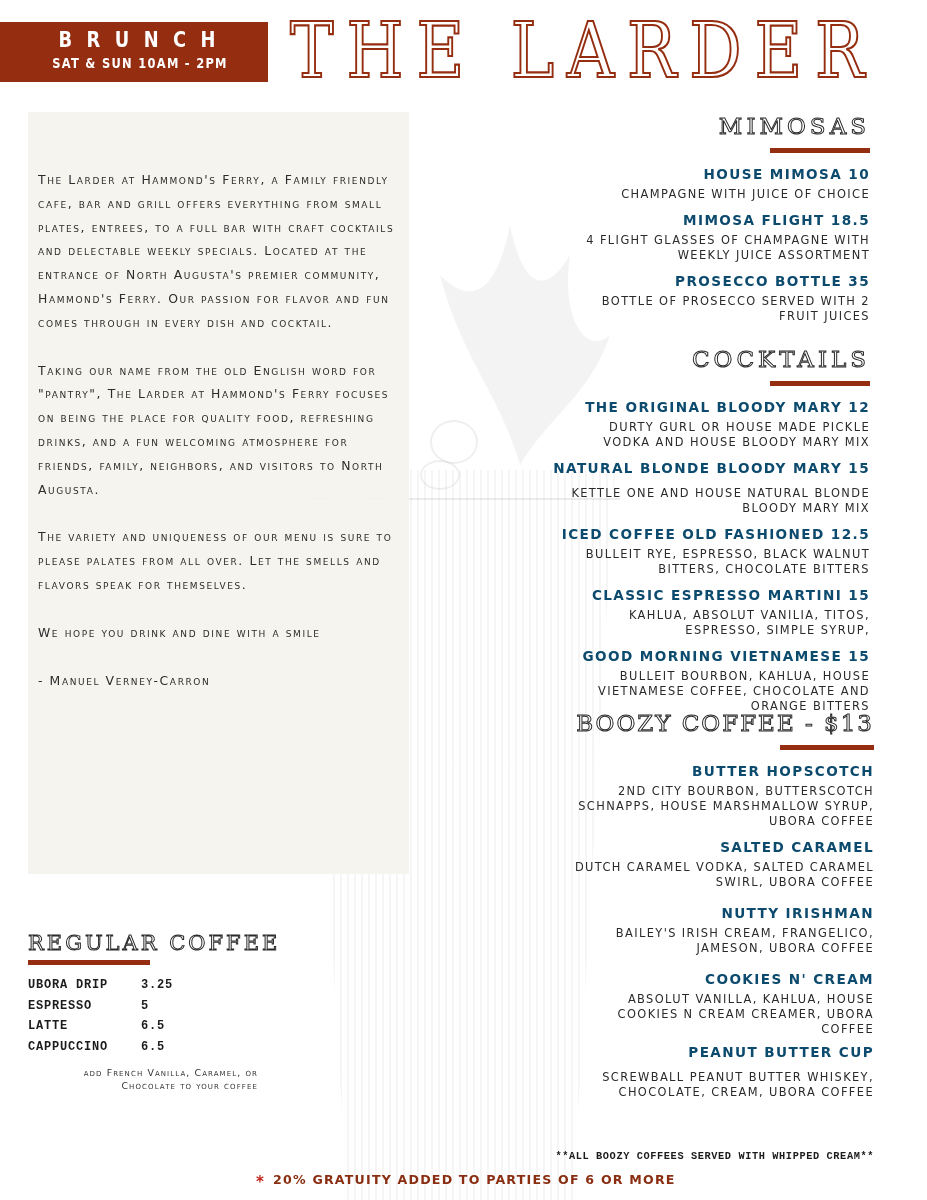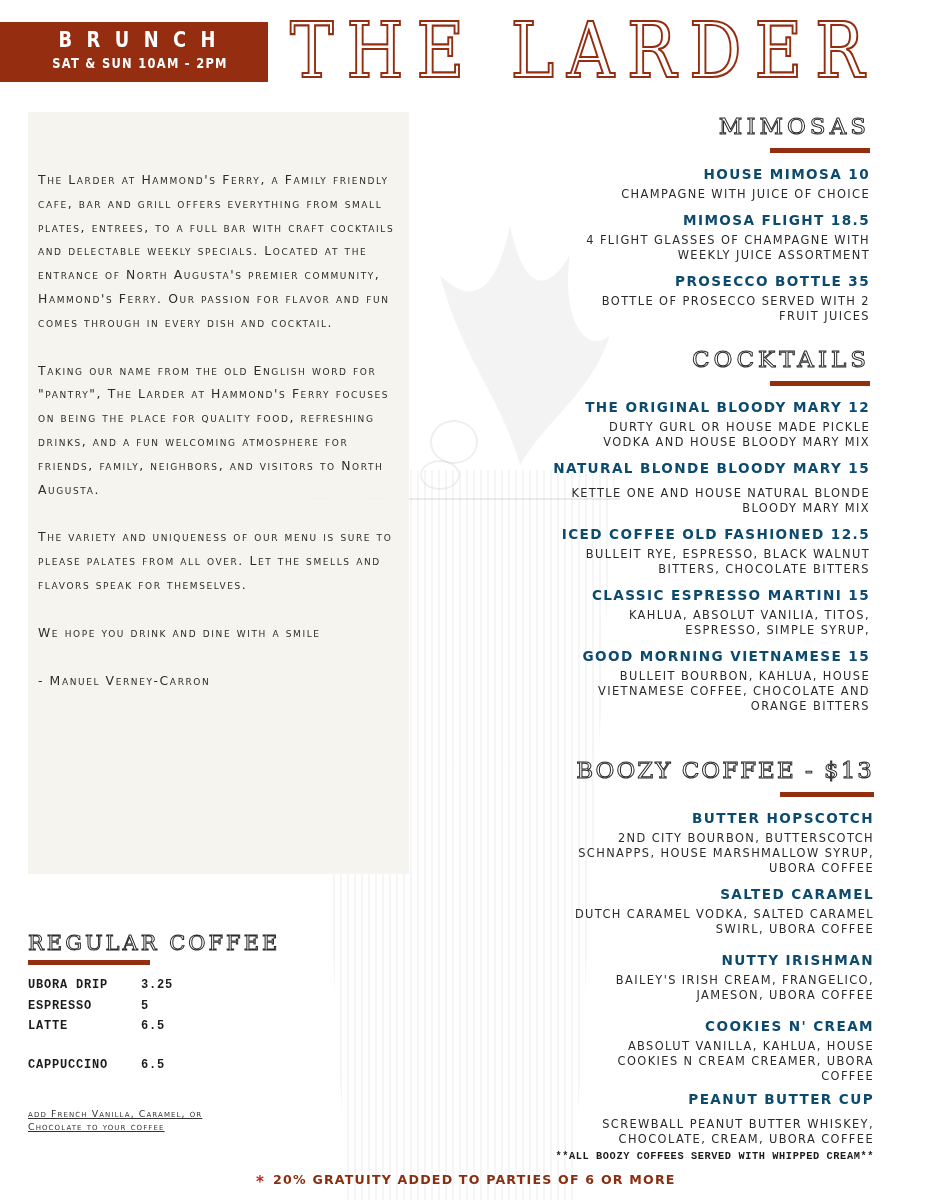--- a/index.html
+++ b/index.html
@@ -58,43 +58,43 @@
   .deco-heading {
     font-family: "DejaVu Serif", serif; color: #ffffff; -webkit-text-stroke: 1px #2a2a2a;
     letter-spacing: 3px; white-space: nowrap;
   }
   .reg-title { font-size: 21px; line-height: 26px; transform: scaleX(1.0); transform-origin: left; }
   .bar { background: #952e10; height: 5px; }
   .reg-bar { width: 122px; margin-top: 4px; }
   .price-table { margin-top: 10px; }
   .price-row { display: flex; font-family: Liberation Mono, monospace; font-weight: bold; font-size: 12px; letter-spacing: 0.8px; line-height: 20.5px; color: #1c1c1c; }
   .price-row .name { width: 113px; }
-  .price-row.gap { margin-top: 18px; }
+  .price-row.gap { margin-top: 0; }
   .reg-note {
-    margin-top: 32px; width: 230px; text-align: left;
-    font-size: 9.4px; line-height: 13px; letter-spacing: 1.1px; font-variant: small-caps; color: #333; text-decoration: underline;
+    margin-top: 9px; width: 230px; text-align: right;
+    font-size: 9.4px; line-height: 13px; letter-spacing: 1.1px; font-variant: small-caps; color: #333;
   }
 
   
   .section { position: absolute; right: 57px; text-align: right; }
   .sec-title { font-size: 23px; line-height: 28px; letter-spacing: 4px; }
   .sec-bar { width: 100px; margin-left: auto; margin-top: 8px; margin-bottom: 12px; }
   .item-name {
     font-family: "DejaVu Sans", sans-serif; font-weight: bold; color: #0c4a6e;
     font-size: 13.6px; letter-spacing: 1.4px; line-height: 18px; white-space: nowrap;
   }
   .item-desc {
     font-family: "DejaVu Sans", sans-serif; color: #2a2a2a;
     font-size: 11.4px; letter-spacing: 1.4px; line-height: 15px; white-space: pre-line;
     margin-top: 4px; margin-bottom: 9px;
   }
 
   #mimosas { top: 112px; width: 330px; }
   #cocktails { top: 345px; width: 330px; }
-  #boozy { top: 756px; width: 330px; right: 53px; }
+  #boozy { top: 709px; width: 330px; right: 53px; }
   #boozy .sec-bar { width: 94px; }
 
   .boozy-note {
     position: absolute; right: 53px; top: 1150px;
     font-family: Liberation Mono, monospace; font-weight: bold; font-size: 10.3px; letter-spacing: 0.6px; color: #1c1c1c;
   }
   .gratuity {
     position: absolute; left: 256px; top: 1172px;
     font-family: "DejaVu Sans", sans-serif; font-weight: bold; font-size: 12.6px; letter-spacing: 1.2px; color: #8a2e12;
     white-space: nowrap;

